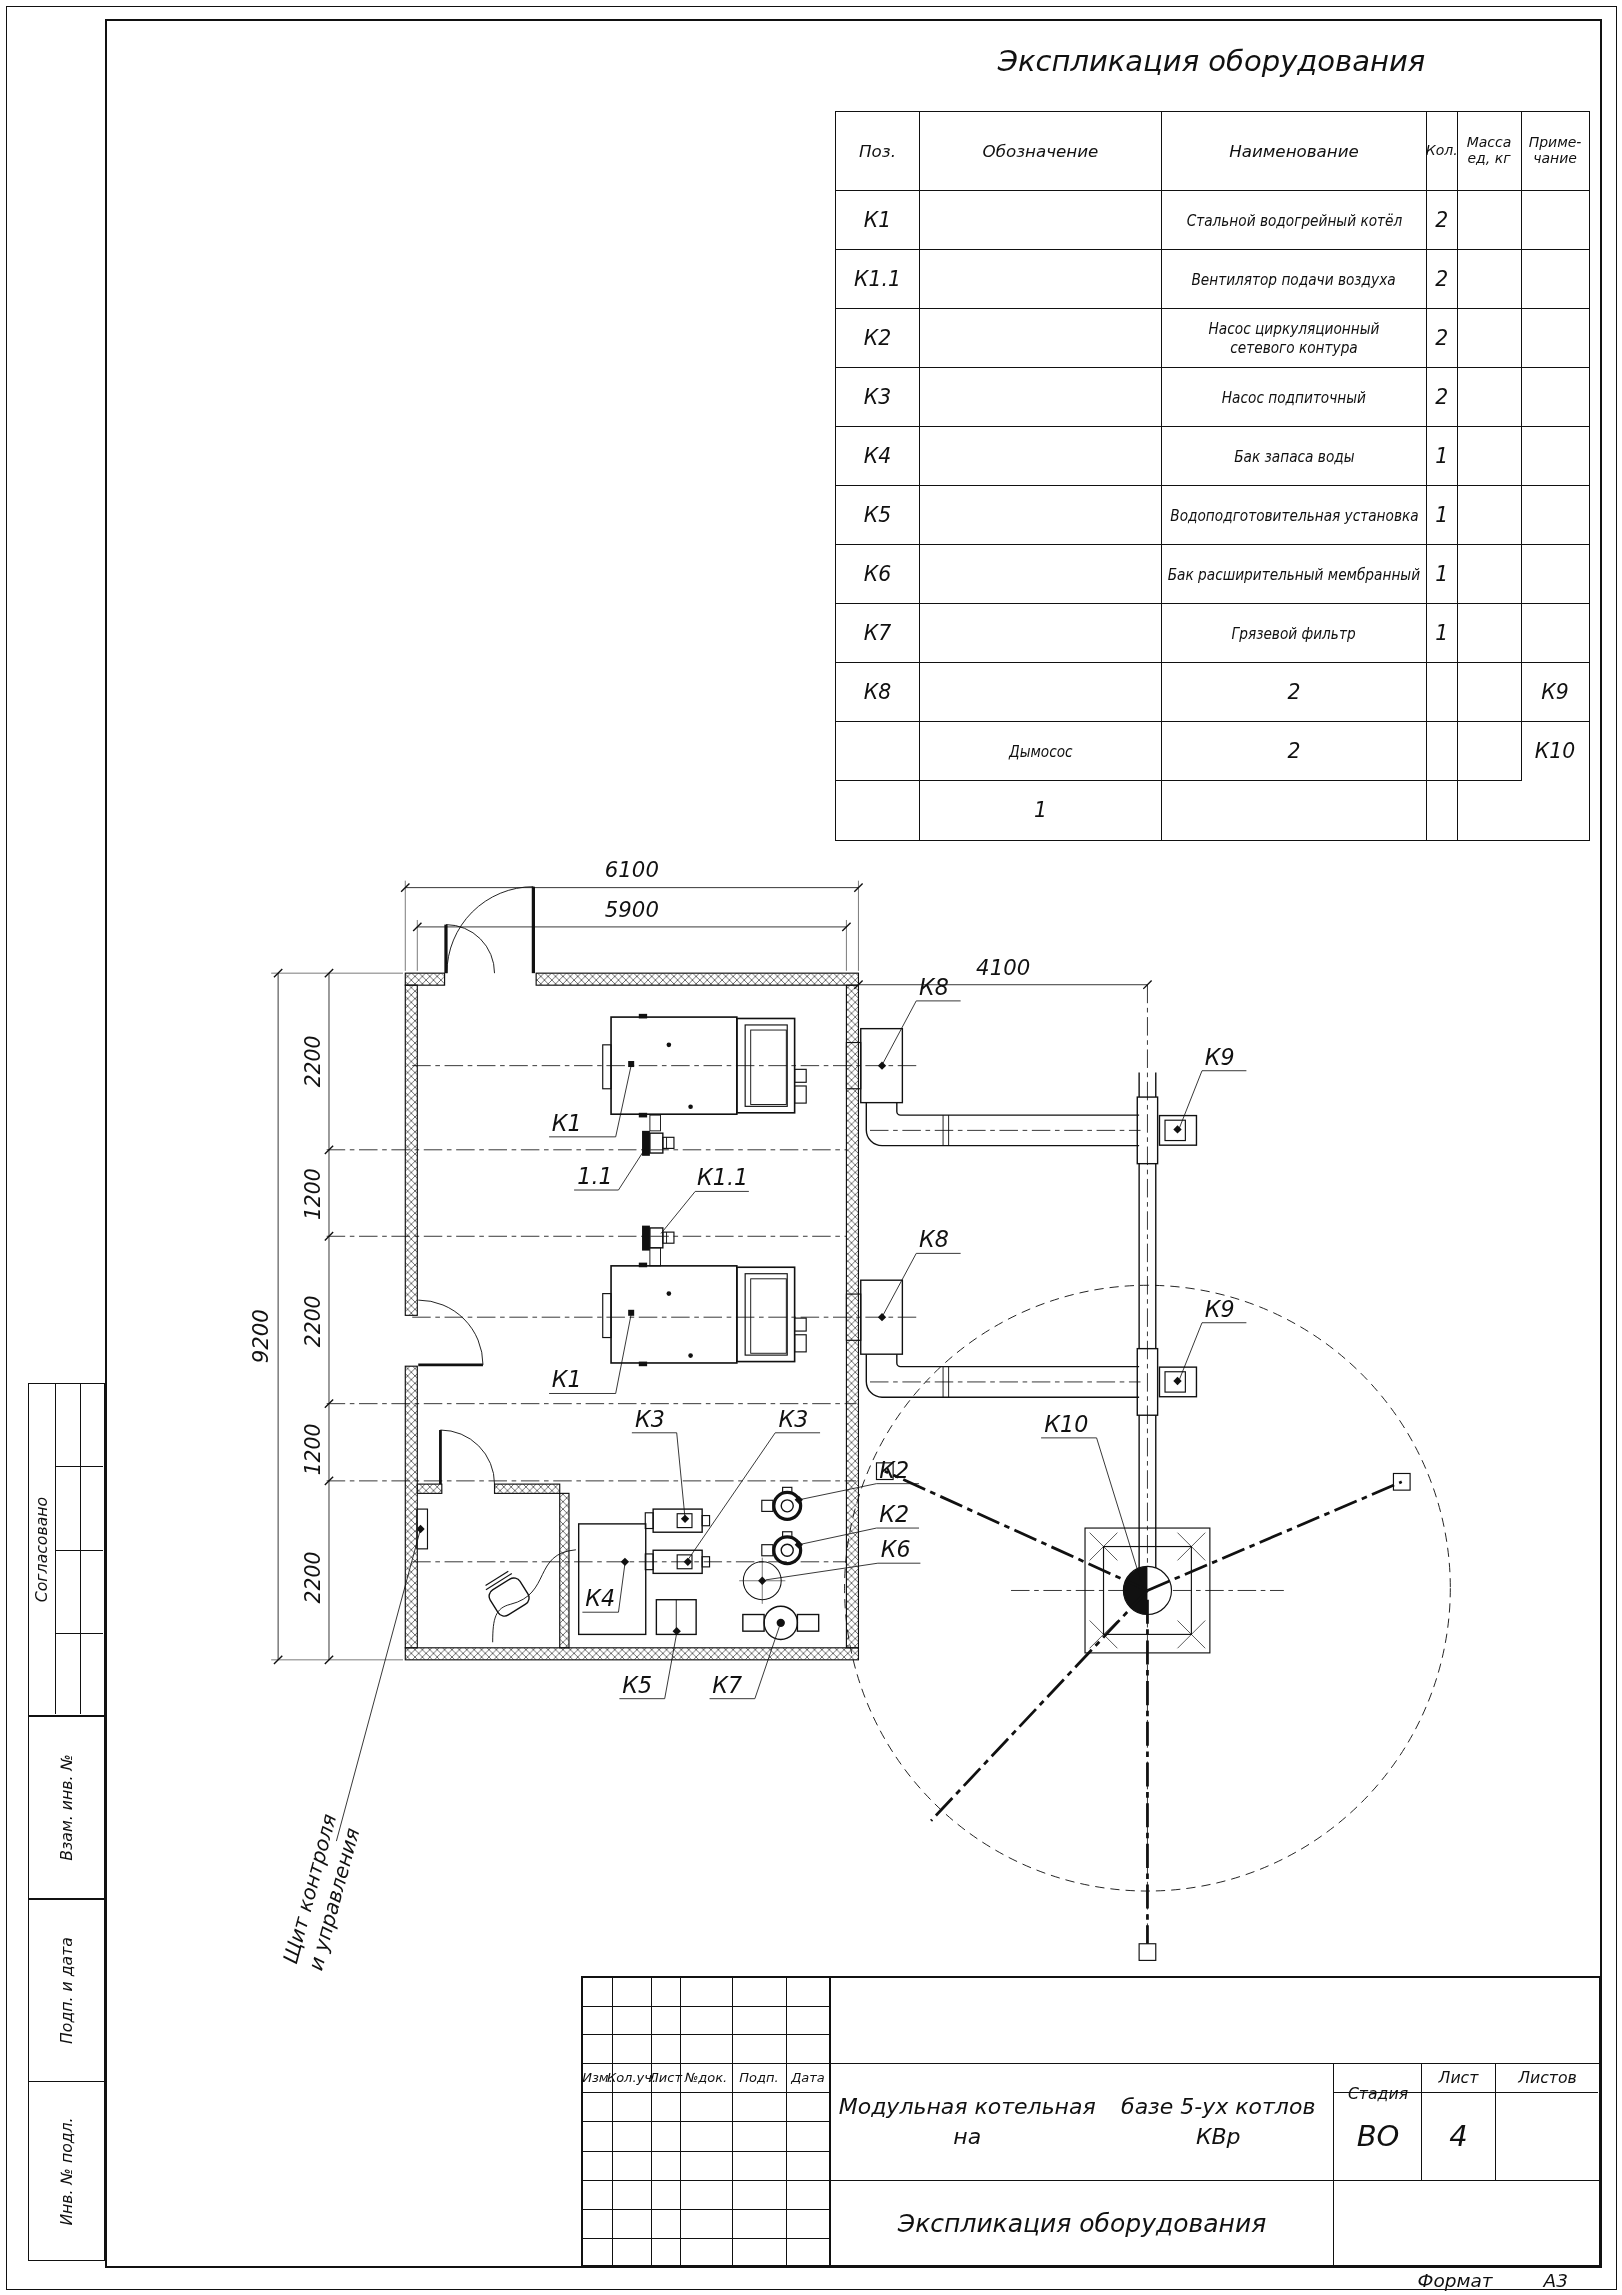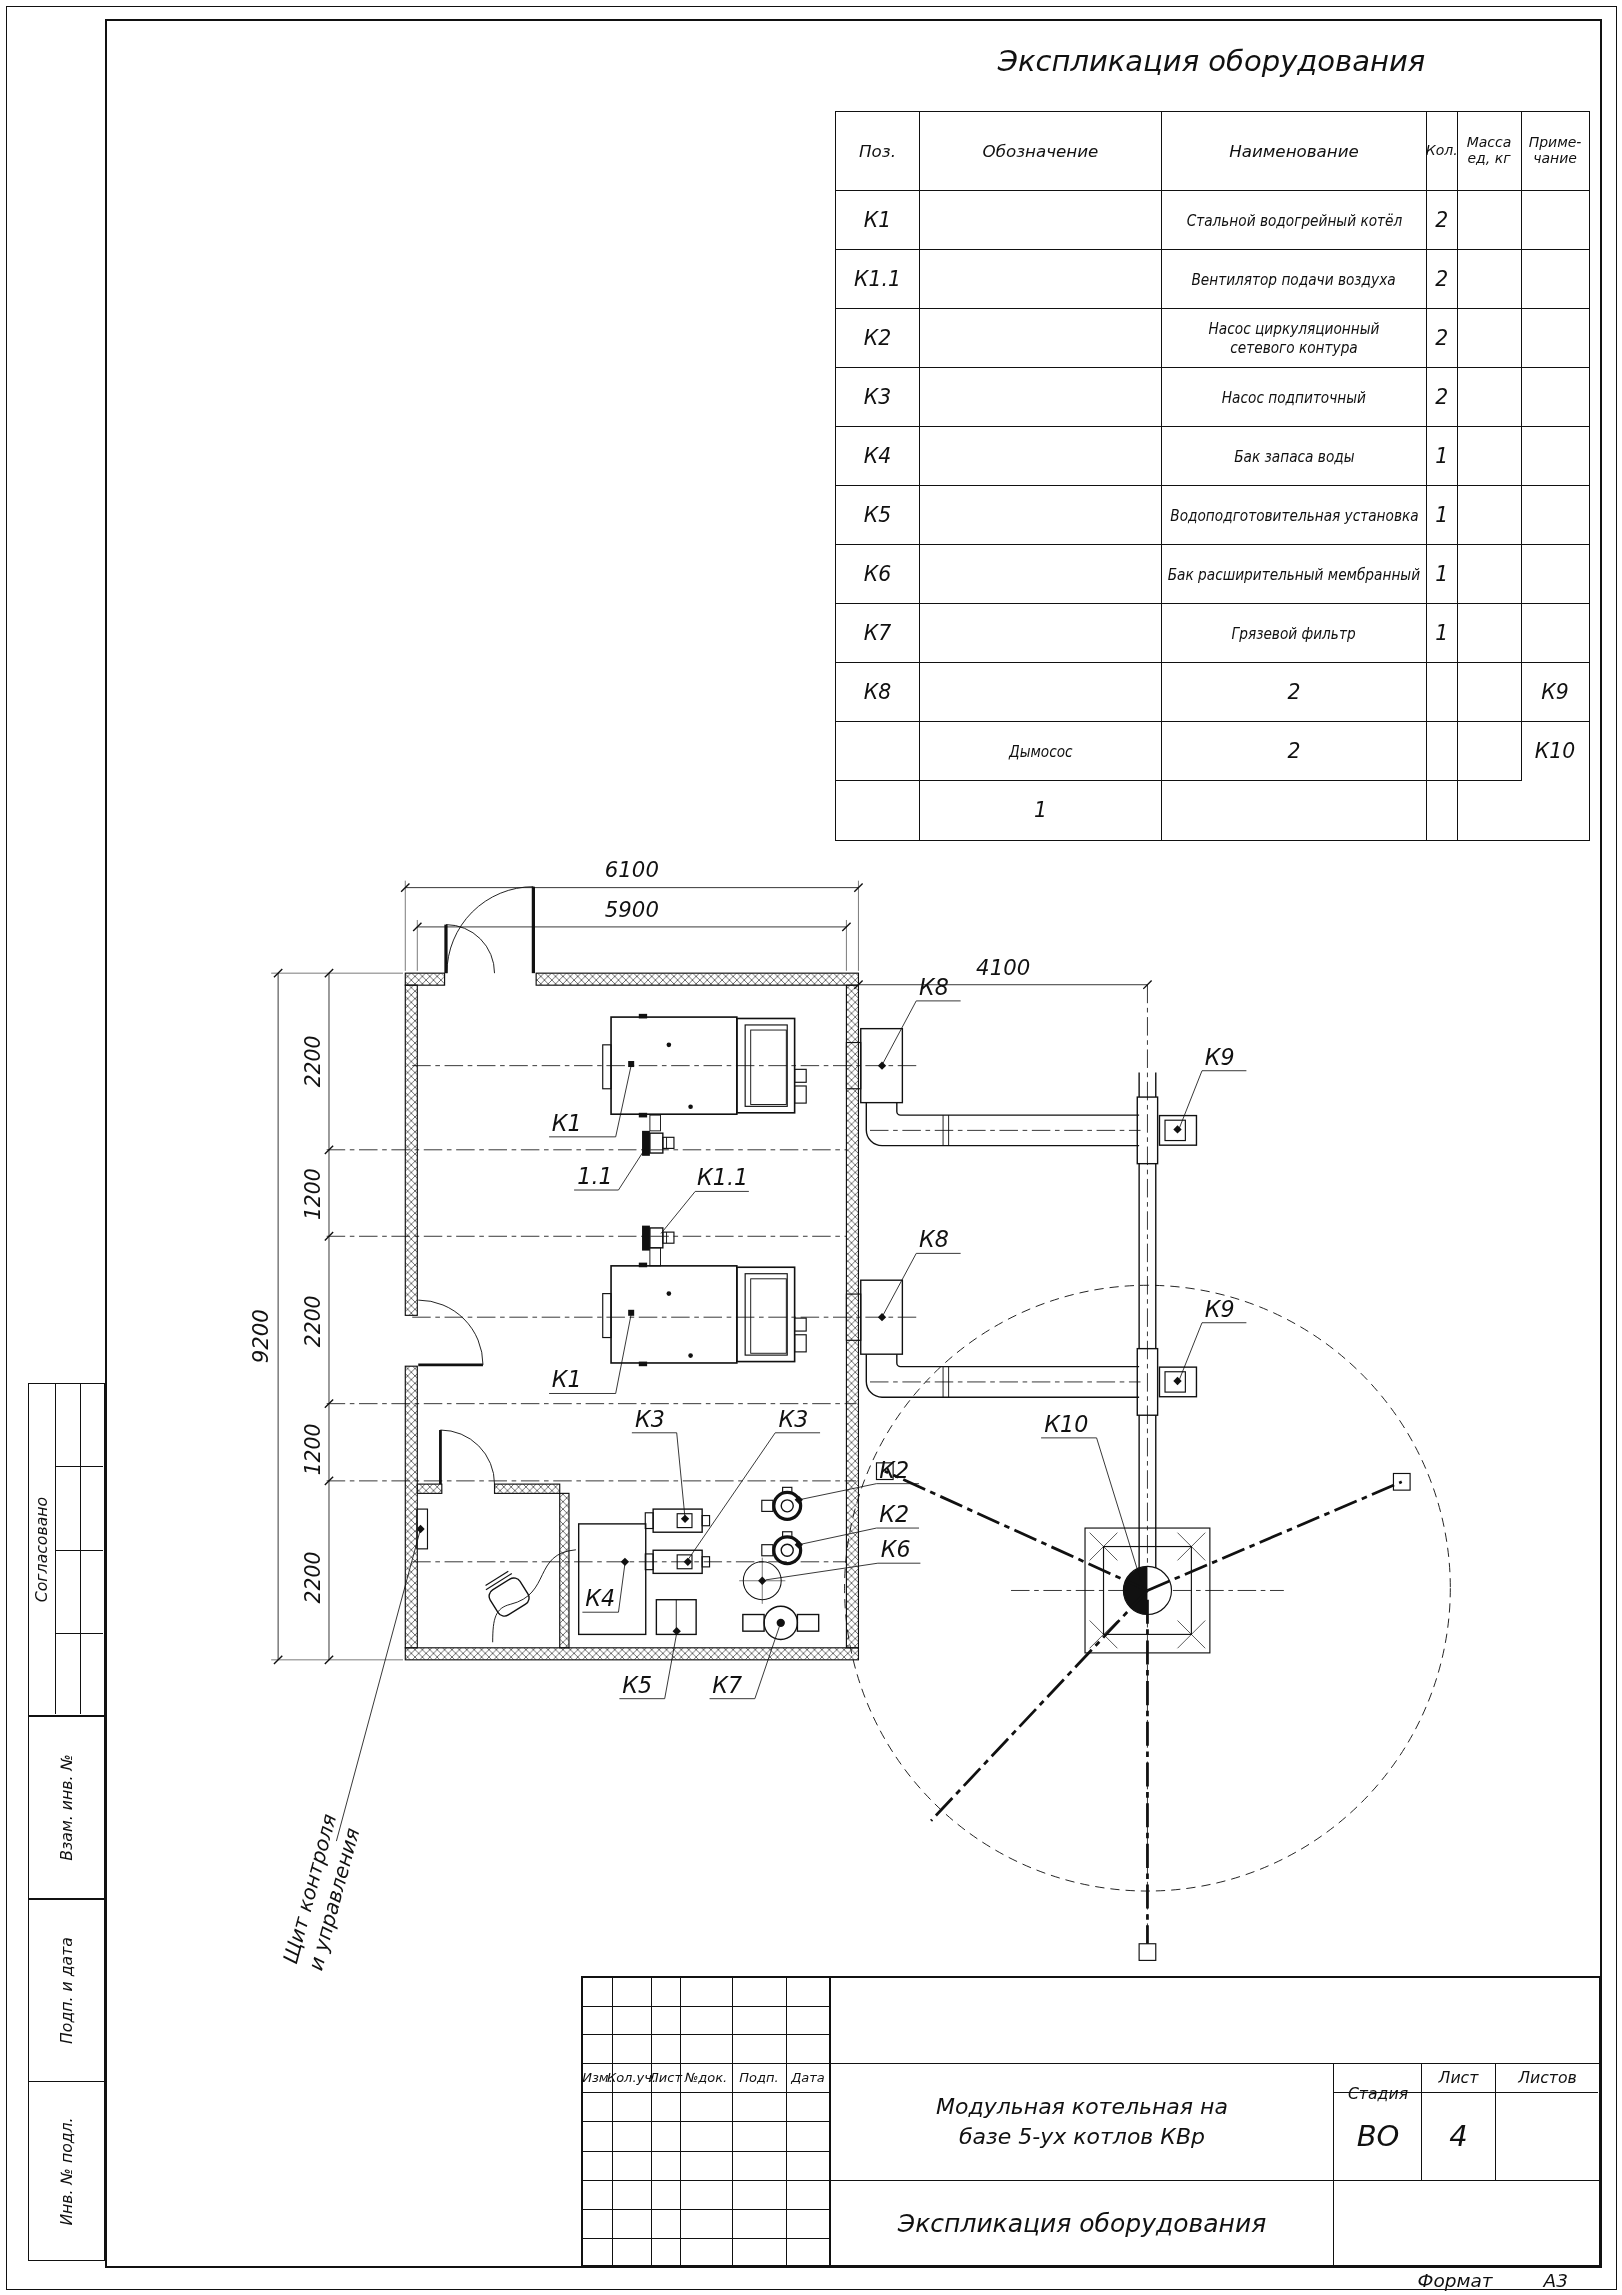--- a/index.html
+++ b/index.html
@@ -606,21 +606,21 @@
     <div class="hline" style="left:0;top:231px;width:247px;height:0.9px;"></div>
     <div class="hline" style="left:0;top:260px;width:247px;height:0.9px;"></div>
 
     <div class="tb-lab" style="left:0;top:85px;width:29px;height:29px;font-size:13px;">Изм.</div>
     <div class="tb-lab" style="left:29px;top:85px;width:39px;height:29px;font-size:13px;">Кол.уч.</div>
     <div class="tb-lab" style="left:68px;top:85px;width:29px;height:29px;font-size:13px;">Лист</div>
     <div class="tb-lab" style="left:97px;top:85px;width:52px;height:29px;font-size:13px;">№док.</div>
     <div class="tb-lab" style="left:149px;top:85px;width:54px;height:29px;font-size:13px;">Подп.</div>
     <div class="tb-lab" style="left:203px;top:85px;width:44px;height:29px;font-size:13px;">Дата</div>
 
-    <div class="tb-lab" style="left:248px;top:86px;width:502px;height:115px;font-size:22px;flex-direction:column;line-height:1.35;">
+    <div class="tb-lab" style="left:248px;top:86px;width:502px;height:115px;font-size:22px;line-height:1.35;">
       <div>Модульная котельная на</div>
       <div>базе 5-ух котлов КВр</div>
     </div>
 
     <div class="tb-lab" style="left:752px;top:86px;width:86px;height:27px;font-size:15.7px;margin-top:16px;">Стадия</div>
     <div class="tb-lab" style="left:839px;top:86px;width:73px;height:27px;font-size:15.7px;">Лист</div>
     <div class="tb-lab" style="left:913px;top:86px;width:103px;height:27px;font-size:15.7px;">Листов</div>
 
     <div class="tb-lab" style="left:752px;top:115px;width:86px;height:86px;font-size:29px;">ВО</div>
     <div class="tb-lab" style="left:839px;top:115px;width:73px;height:86px;font-size:29px;">4</div>

